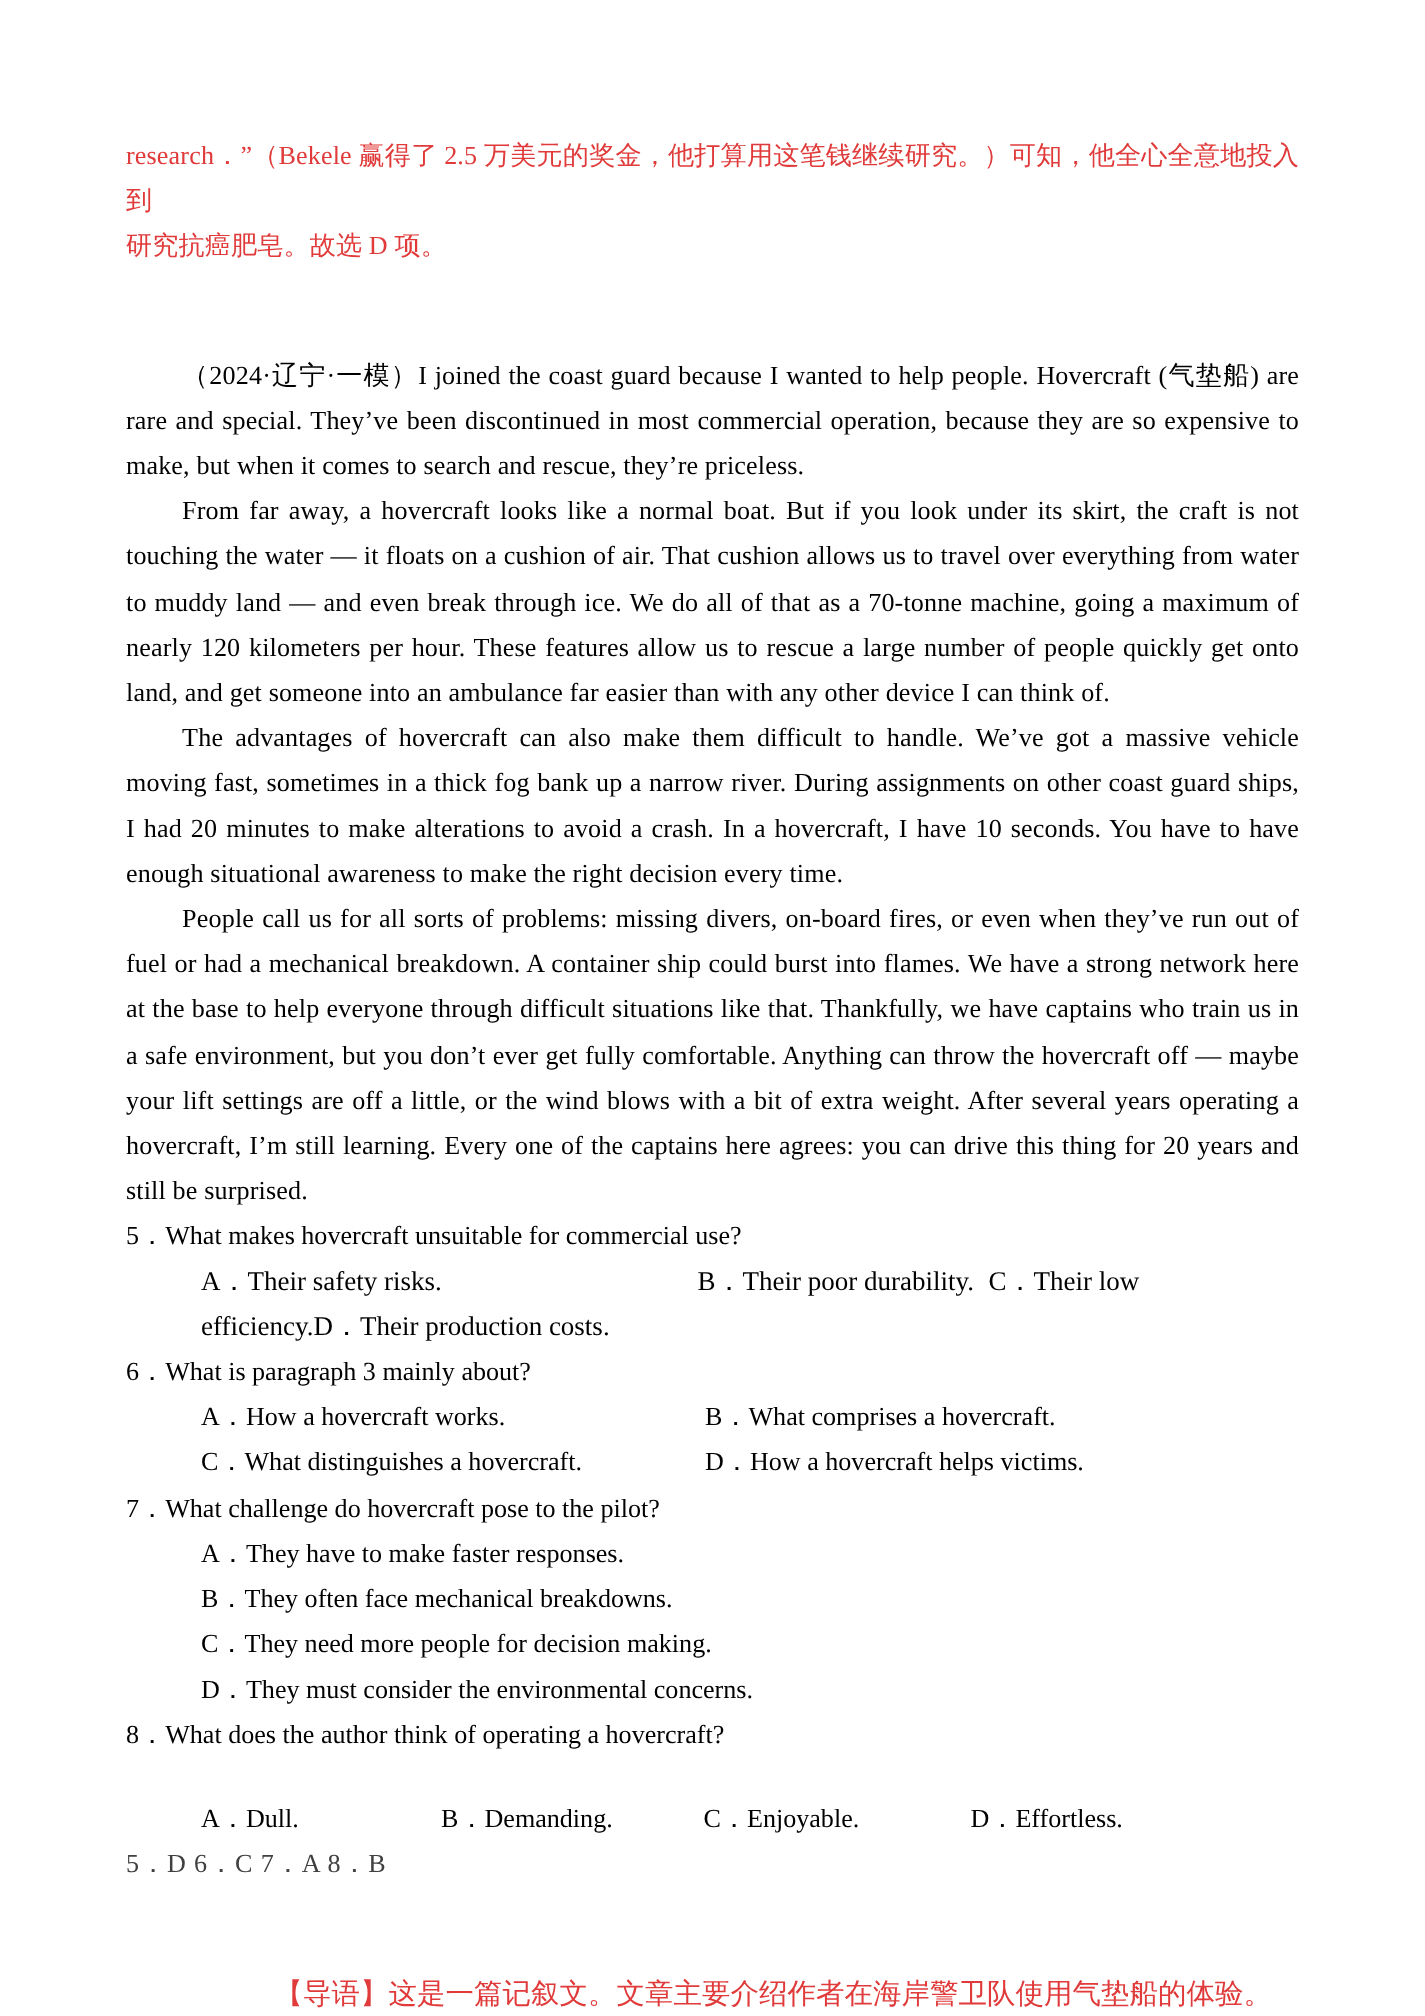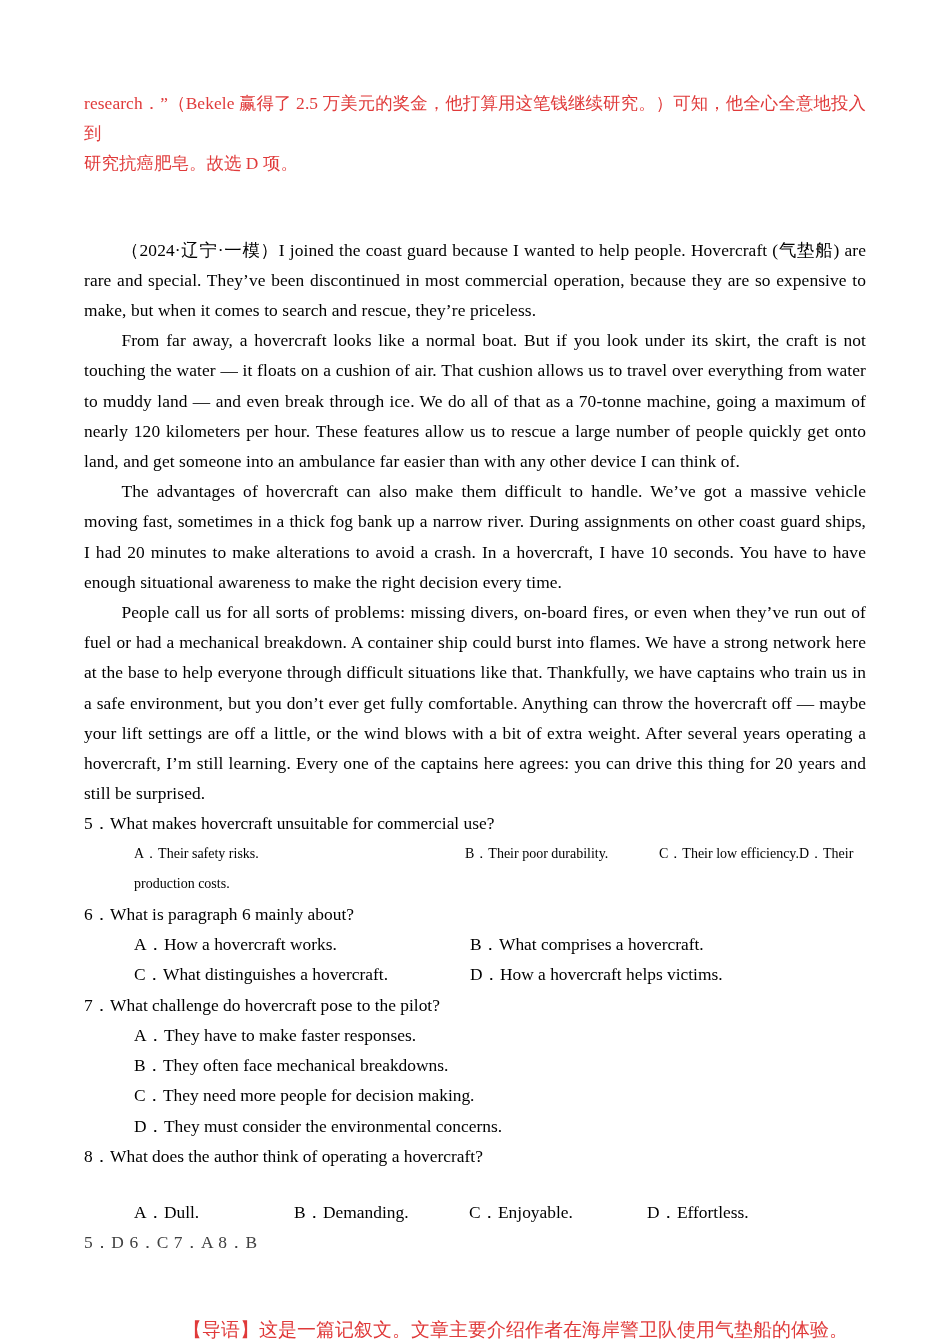--- a/index.html
+++ b/index.html
@@ -96,21 +96,21 @@
   .opt-stack {
     padding-left: 50px;
   }
   .opt-stack .opt-line {
     white-space: nowrap;
   }
 
   
   .q5-options {
     padding-left: 50px;
-    font-size: 14px;
+    font-size: 18px;
     line-height: 30.2px;
   }
   .q5-a { display: inline-block; width: 331px; white-space: nowrap; }
   .q5-b { display: inline-block; width: 194px; white-space: nowrap; }
   .q5-cd { display: inline; white-space: normal; }
 
   .answer-key {
     font-size: 17.4px;
     line-height: 30.2px;
     color: #404040;
@@ -144,21 +144,21 @@
       <p class="para indent">The advantages of hovercraft can also make them difficult to handle. We’ve got a massive vehicle moving fast, sometimes in a thick fog bank up a narrow river. During assignments on other coast guard ships, I had 20 minutes to make alterations to avoid a crash. In a hovercraft, I have 10 seconds. You have to have enough situational awareness to make the right decision every time.</p>
       <p class="para indent">People call us for all sorts of problems: missing divers, on-board fires, or even when they’ve run out of fuel or had a mechanical breakdown. A container ship could burst into flames. We have a strong network here at the base to help everyone through difficult situations like that. Thankfully, we have captains who train us in a safe environment, but you don’t ever get fully comfortable. Anything can throw the hovercraft off — maybe your lift settings are off a little, or the wind blows with a bit of extra weight. After several years operating a hovercraft, I’m still learning. Every one of the captains here agrees: you can drive this thing for 20 years and still be surprised.</p>
     </div>
 
     <div class="question">
       <div class="q-stem"><span class="q-num">5．</span><span>What makes hovercraft unsuitable for commercial use?</span></div>
       <div class="q5-options"><span class="q5-a">A．Their safety risks.</span><span class="q5-b">B．Their poor durability.</span><span class="q5-cd">C．Their low efficiency.D．Their production costs.</span></div>
     </div>
 
     <div class="question">
-      <div class="q-stem"><span class="q-num">6．</span><span>What is paragraph 6 mainly about?</span></div>
+      <div class="q-stem"><span class="q-num">6．</span><span>What is paragraph 3 mainly about?</span></div>
       <div class="opt-grid-2"><span class="opt-cell">A．How a hovercraft works.</span><span class="opt-cell">B．What comprises a hovercraft.</span></div>
       <div class="opt-grid-2"><span class="opt-cell">C．What distinguishes a hovercraft.</span><span class="opt-cell">D．How a hovercraft helps victims.</span></div>
     </div>
 
     <div class="question">
       <div class="q-stem"><span class="q-num">7．</span><span>What challenge do hovercraft pose to the pilot?</span></div>
       <div class="opt-stack">
         <div class="opt-line">A．They have to make faster responses.</div>
         <div class="opt-line">B．They often face mechanical breakdowns.</div>
         <div class="opt-line">C．They need more people for decision making.</div>

